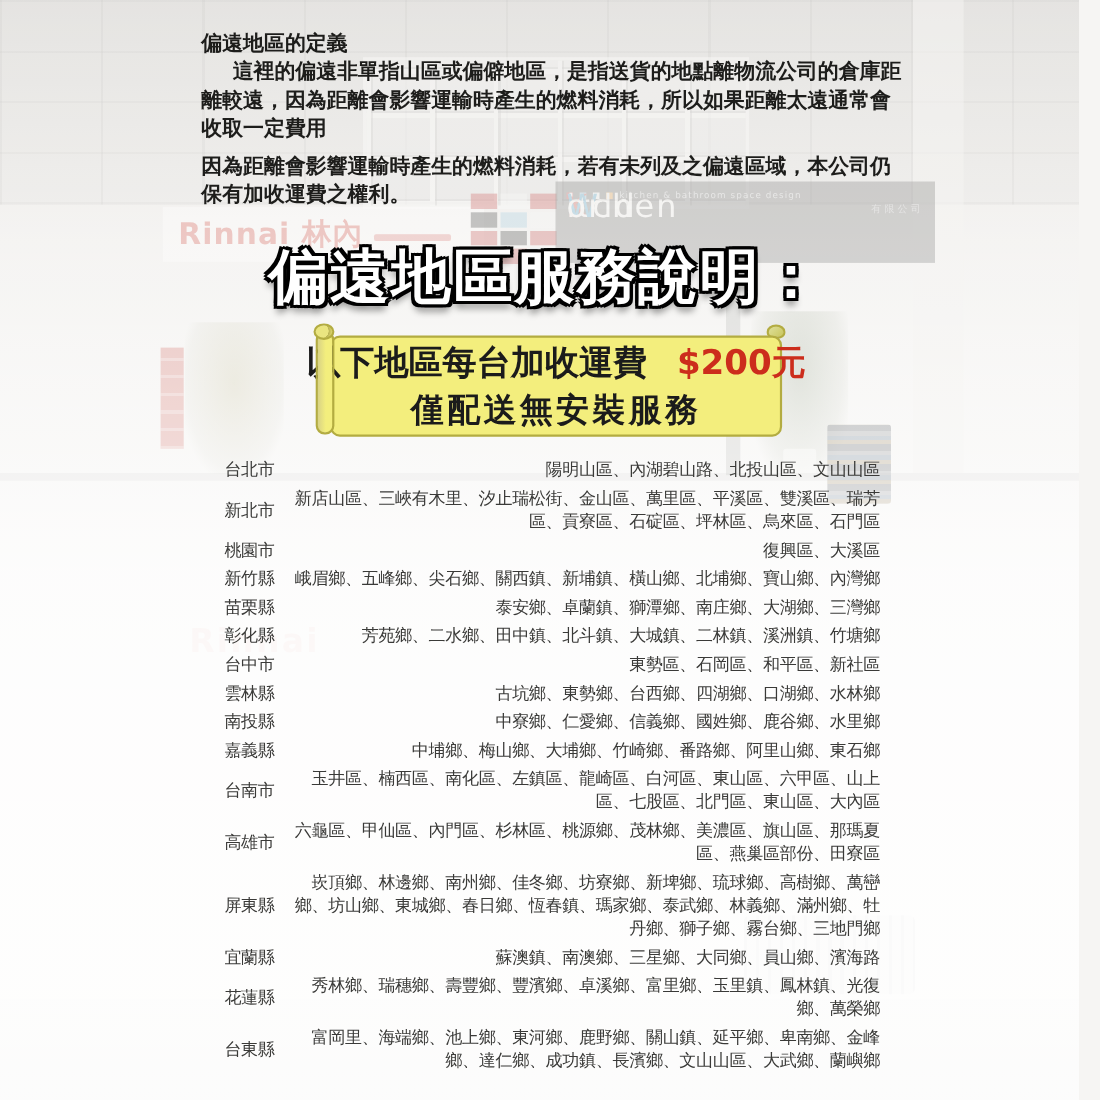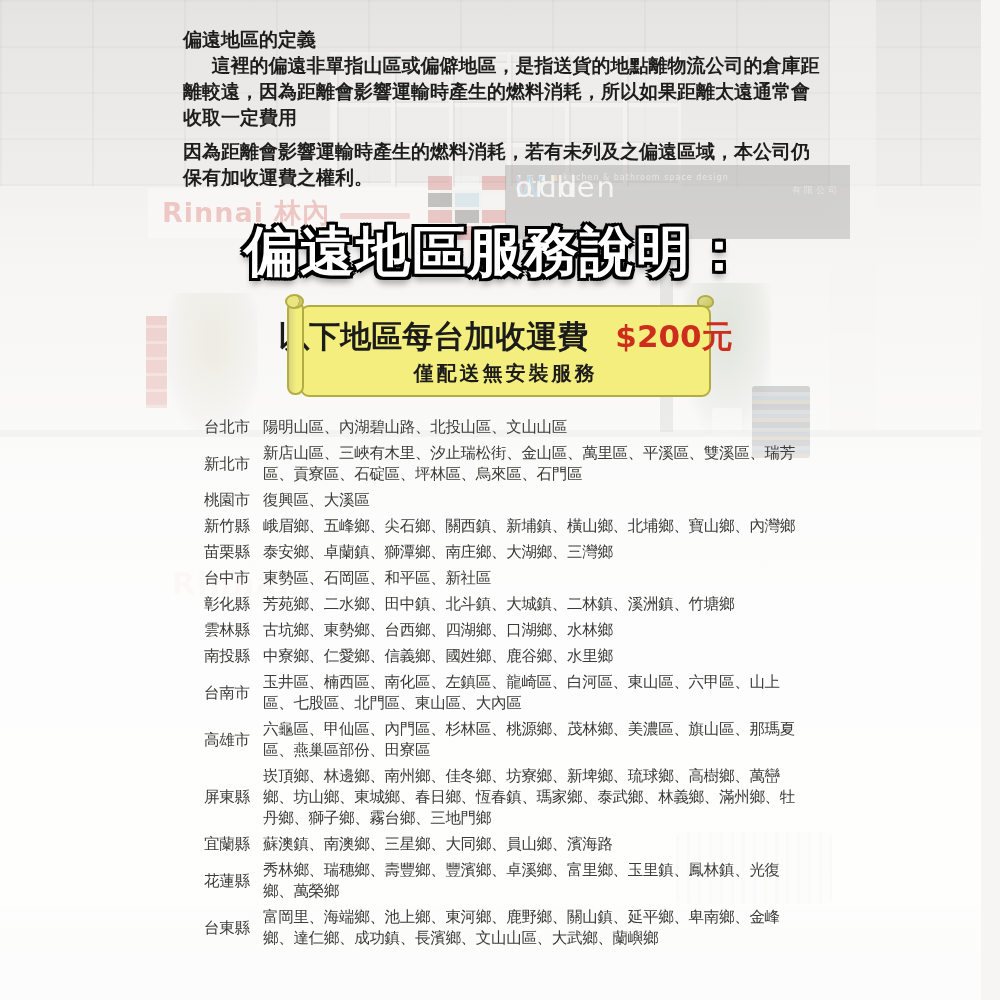--- a/index.html
+++ b/index.html
@@ -89,26 +89,26 @@
   .banner-curl-left{position:absolute;left:-2px;top:-5px;width:19px;height:15px;border-radius:50%;
     background:radial-gradient(circle at 35% 45%,#eae580 55%,#b9b254 58%,#f3ee7d);
     border:2px solid var(--banner-border,#b3ac41);box-sizing:border-box;}
   .banner-curl-right{position:absolute;right:-3px;top:-4px;width:17px;height:13px;border-radius:50% 50% 40% 40%;
     background:linear-gradient(135deg,#dfe09a,#c9c65e);border:2px solid var(--banner-border,#b3ac41);box-sizing:border-box;}
   .banner-body{position:absolute;left:13px;top:6px;right:0;bottom:0;
     background:var(--banner-bg,#f3ee7d);border:2px solid var(--banner-border,#b3ac41);border-radius:9px;
     display:flex;flex-direction:column;align-items:center;justify-content:center;gap:2px;box-sizing:border-box;}
   .banner-line1{font-size:31px;font-weight:700;color:#1b1b1b;white-space:nowrap;}
   .banner-price{color:var(--price-red,#cc2d1c);margin-left:27px;}
-  .banner-line2{font-size:20px;font-weight:700;color:#1b1b1b;letter-spacing:3px;white-space:nowrap;}
+  .banner-line2{font-size:30px;font-weight:700;color:#1b1b1b;letter-spacing:3px;white-space:nowrap;}
 
   .region-table{position:absolute;left:204px;top:417px;width:596px;}
   .region-row{display:grid;grid-template-columns:50px 1fr;column-gap:9px;margin-bottom:5px;align-items:center;}
   .region-area{font-size:15.5px;color:var(--table-text,#3a3a38);letter-spacing:-0.3px;line-height:21px;white-space:nowrap;}
-  .region-districts{font-size:15.5px;color:var(--table-text,#3a3a38);letter-spacing:-0.3px;line-height:21px;}
+  .region-districts{font-size:15.5px;color:var(--table-text,#3a3a38);letter-spacing:-0.3px;line-height:21px;text-align:right;}
 </style>
 </head>
 <body>
 
 <div class="canvas">
 
   <div class="photo">
     <div class="bg-facade"></div>
     <div class="bg-windows"></div>
     <div class="bg-pillar"></div>
@@ -208,39 +208,43 @@
     <div class="region-area">新竹縣</div>
     <div class="region-districts">峨眉鄉、五峰鄉、尖石鄉、關西鎮、新埔鎮、橫山鄉、北埔鄉、寶山鄉、內灣鄉</div>
   </div>
 
   <div class="region-row">
     <div class="region-area">苗栗縣</div>
     <div class="region-districts">泰安鄉、卓蘭鎮、獅潭鄉、南庄鄉、大湖鄉、三灣鄉</div>
   </div>
 
   <div class="region-row">
+    <div class="region-area">彰化縣</div>
+    <div class="region-districts">芳苑鄉、二水鄉、田中鎮、北斗鎮、大城鎮、二林鎮、溪洲鎮、竹塘鄉</div>
+  </div>
+
+  <div class="region-row">
     <div class="region-area">台中市</div>
     <div class="region-districts">東勢區、石岡區、和平區、新社區</div>
   </div>
 
   <div class="region-row">
-    <div class="region-area">彰化縣</div>
-    <div class="region-districts">芳苑鄉、二水鄉、田中鎮、北斗鎮、大城鎮、二林鎮、溪洲鎮、竹塘鄉</div>
-  </div>
-
-  <div class="region-row">
     <div class="region-area">雲林縣</div>
     <div class="region-districts">古坑鄉、東勢鄉、台西鄉、四湖鄉、口湖鄉、水林鄉</div>
   </div>
 
   <div class="region-row">
     <div class="region-area">南投縣</div>
     <div class="region-districts">中寮鄉、仁愛鄉、信義鄉、國姓鄉、鹿谷鄉、水里鄉</div>
   </div>
 
+  <div class="region-row">
+    <div class="region-area">嘉義縣</div>
+    <div class="region-districts">中埔鄉、梅山鄉、大埔鄉、竹崎鄉、番路鄉、阿里山鄉、東石鄉</div>
+  </div>
 
   <div class="region-row">
     <div class="region-area">台南市</div>
     <div class="region-districts">玉井區、楠西區、南化區、左鎮區、龍崎區、白河區、東山區、六甲區、山上區、七股區、北門區、東山區、大內區</div>
   </div>
 
   <div class="region-row">
     <div class="region-area">高雄市</div>
     <div class="region-districts">六龜區、甲仙區、內門區、杉林區、桃源鄉、茂林鄉、美濃區、旗山區、那瑪夏區、燕巢區部份、田寮區</div>
   </div>

